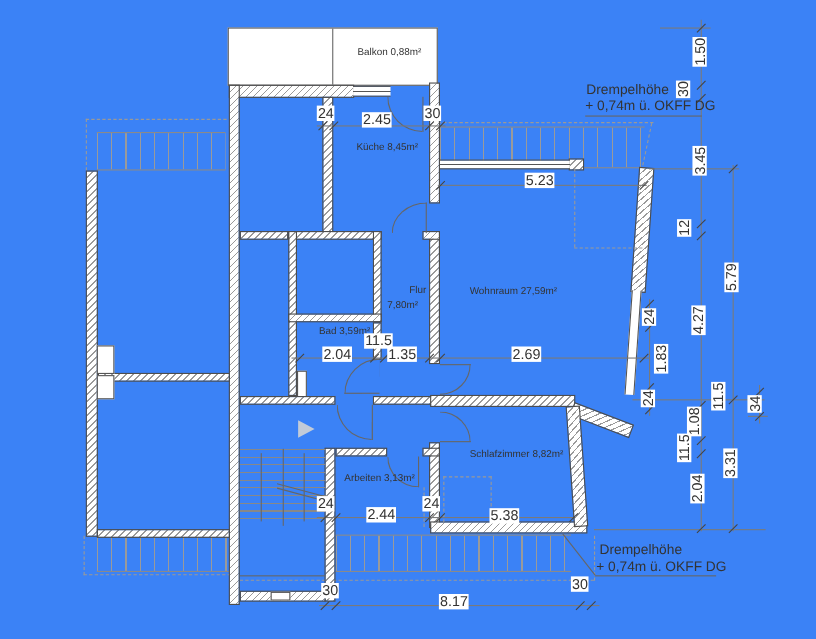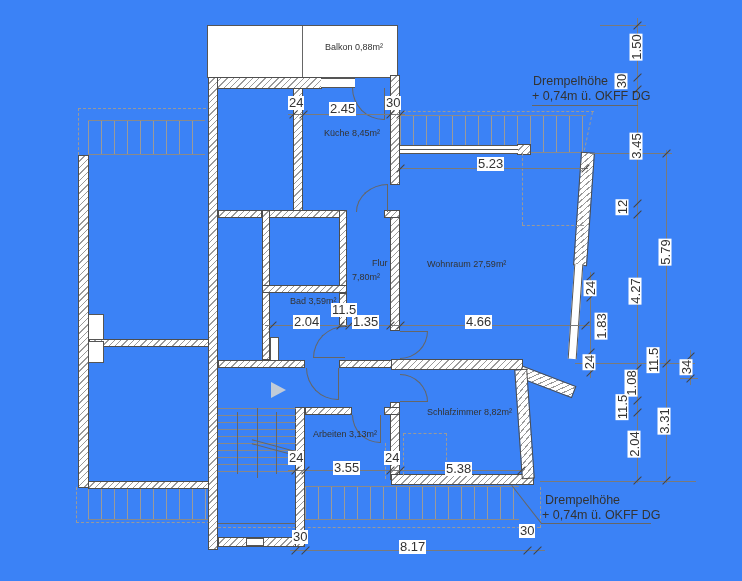--- a/index.html
+++ b/index.html
@@ -199,23 +199,23 @@
   <i class="tk" style="left:590px;top:352px;"></i>
   <i class="tk" style="left:590px;top:372px;"></i>
 
   <div class="dt" style="left:288px;top:96px;">24</div>
   <div class="dt" style="left:329px;top:102px;text-align:right;">2.45</div>
   <div class="dt" style="left:385px;top:96px;">30</div>
   <div class="dt" style="left:477px;top:157px;">5.23</div>
   <div class="dt" style="left:293px;top:315px;">2.04</div>
   <div class="dt" style="left:331px;top:303px;">11.5</div>
   <div class="dt" style="left:352px;top:315px;">1.35</div>
-  <div class="dt" style="left:465px;top:315px;">4.66</div>
+  <div class="dt" style="left:465px;top:315px;">2.69</div>
   <div class="dt" style="left:288px;top:451px;">24</div>
-  <div class="dt" style="left:333px;top:461px;">3.55</div>
+  <div class="dt" style="left:333px;top:461px;">2.44</div>
   <div class="dt" style="left:384px;top:451px;">24</div>
   <div class="dt" style="left:445px;top:462px;">5.38</div>
   <div class="dt" style="left:292px;top:530px;">30</div>
   <div class="dt" style="left:399px;top:540px;">8.17</div>
   <div class="dt" style="left:519px;top:524px;">30</div>
 
   <div class="vd" style="left:636px;top:47px;">1.50</div>
   <div class="vd" style="left:621px;top:81px;">30</div>
   <div class="vd" style="left:636px;top:146px;">3.45</div>
   <div class="vd" style="left:622px;top:207px;">12</div>

